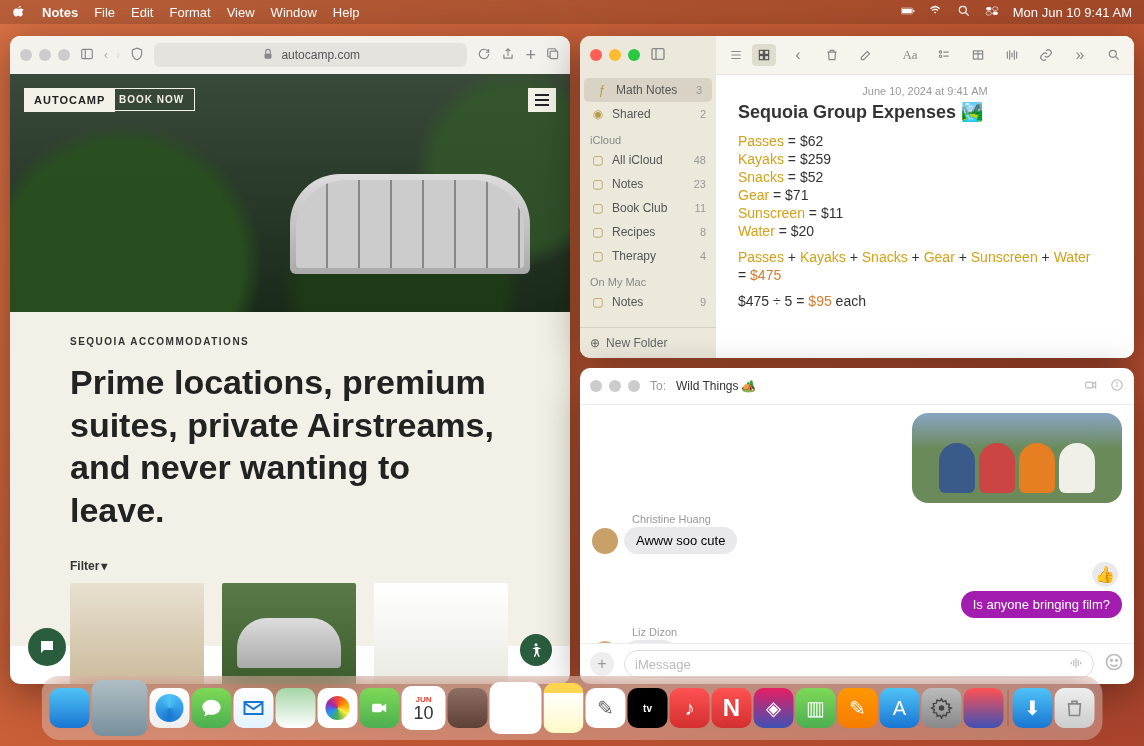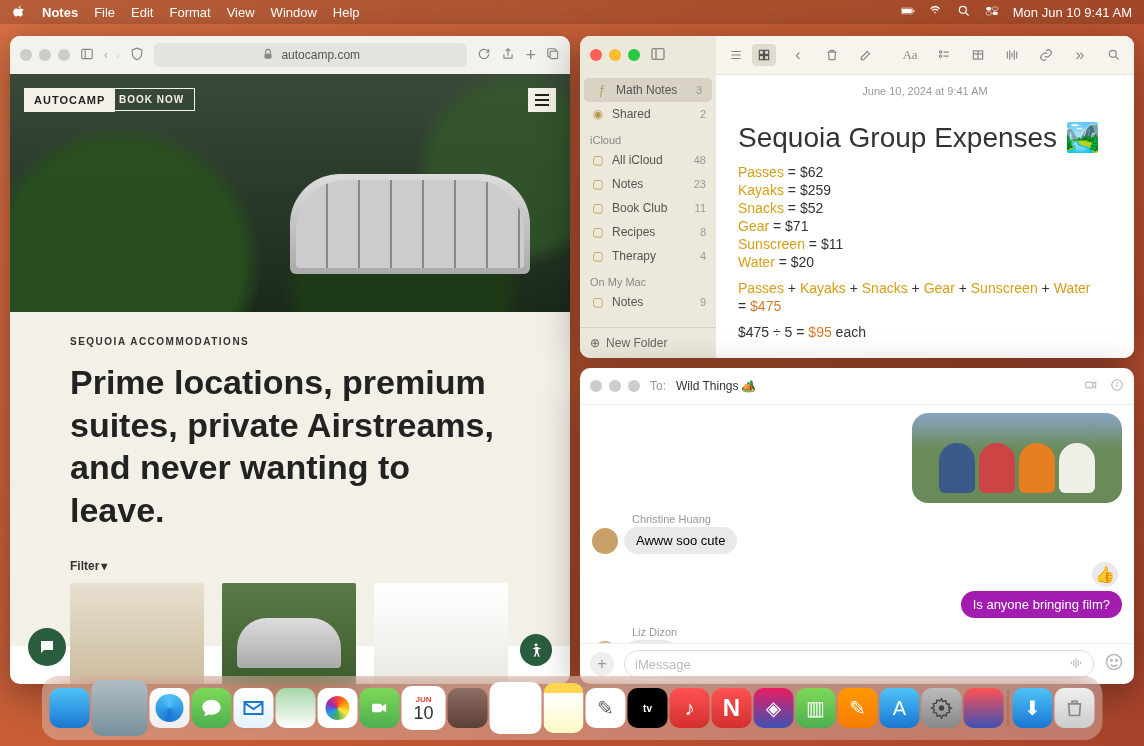--- a/index.html
+++ b/index.html
@@ -58,22 +58,22 @@
 .nrow .bullet{width:16px;color:#b89a4a;display:flex;justify-content:center}
 .ngroup{padding:8px 10px 2px 10px;font-size:11px;color:#888}
 .new-folder{padding:8px 10px;border-top:1px solid rgba(0,0,0,.1);display:flex;align-items:center;gap:6px;color:#666;font-size:12px}
 .notes-main{flex:1;background:#fff;display:flex;flex-direction:column}
 .notes-tb{height:38px;background:#f6f4ed;border-bottom:1px solid rgba(0,0,0,.05);display:flex;align-items:center;padding:0 8px;gap:10px;color:#888}
 .tb-grp{display:flex;gap:4px;align-items:center}
 .tb-btn{width:24px;height:22px;display:flex;align-items:center;justify-content:center;border-radius:4px;color:#888}
 .tb-btn.active{background:#e0dcd0;color:#555}
 .tb-sp{flex:1}
 .note-body{padding:10px 22px;font-size:14px;color:#333;overflow:auto}
-.note-date{text-align:center;color:#999;font-size:11px;margin-bottom:24px}
-.note-title{font-weight:400;font-size:28px;margin:0 0 10px 0;display:flex;align-items:center;gap:6px}
+.note-date{text-align:center;color:#999;font-size:11px;margin-bottom:4px}
+.note-title{font-weight:700;font-size:18px;margin:0 0 10px 0;display:flex;align-items:center;gap:6px}
 .calc-line{font-size:14px;margin:2px 0}
 .cy{color:#d4a017}.cor{color:#d27d2c}
 .note-body p{margin:10px 0 2px}
 
 
 .msgs{left:580px;top:368px;width:554px;height:316px;background:#fff;display:flex;flex-direction:column}
 .msgs-hd{height:36px;border-bottom:1px solid #eee;display:flex;align-items:center;padding:0 10px;gap:10px;font-size:12px;color:#666}
 .msgs-hd .to{color:#999}
 .msgs-hd .recip{color:#333}
 .msgs-hd .r{margin-left:auto;display:flex;gap:12px;color:#bbb}

